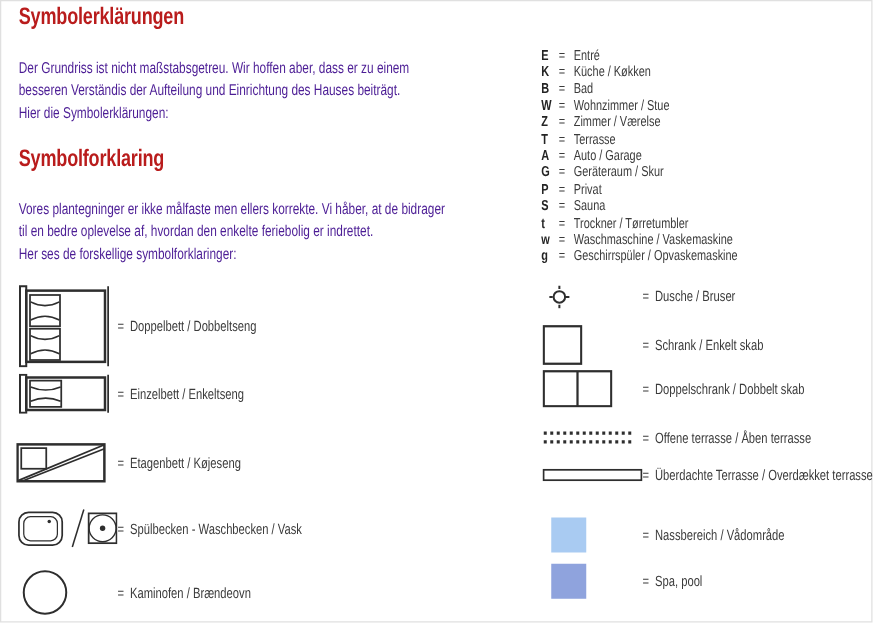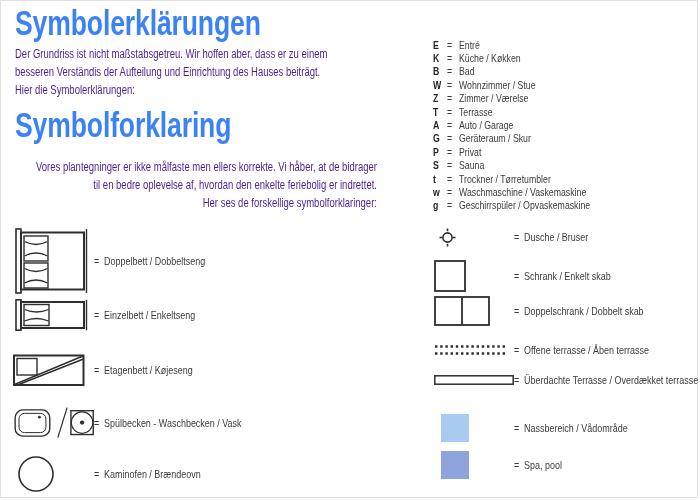--- a/index.html
+++ b/index.html
@@ -16,28 +16,28 @@
   }
   
   .ctext{
     display:inline-block;
     transform:scaleX(0.76);
     transform-origin:0 50%;
     white-space:nowrap;
   }
   .para .ctext{white-space:pre-line;transform-origin:0 0;}
   h1{
-    margin:0;font-size:35px;font-weight:bold;color:#3b82f6;
+    margin:0;font-size:19px;font-weight:bold;color:#b91c1c;
     letter-spacing:-0.2px;
   }
   #title-de{position:absolute;left:14px;top:2px;}
-  #title-da{position:absolute;left:14px;top:104px;}
+  #title-da{position:absolute;left:14px;top:116px;}
   .para{position:absolute;left:14px;font-size:12.5px;line-height:18px;color:#4c1d95;}
   #para-de{top:44px;width:470px;}
-  #para-da{top:157px;width:470px;text-align:right;}
+  #para-da{top:157px;width:470px;}
 
   
   #code-list{position:absolute;left:432px;top:37px;}
   .code-row{display:flex;align-items:center;height:13.4px;font-size:11.5px;}
   .code-key{width:14px;font-weight:bold;color:#242424;}
   .code-eq{width:12px;color:#3b3b3b;}
   .code-label{color:#3b3b3b;}
 
   
   #left-symbols{position:absolute;left:12px;top:226px;width:412px;}

